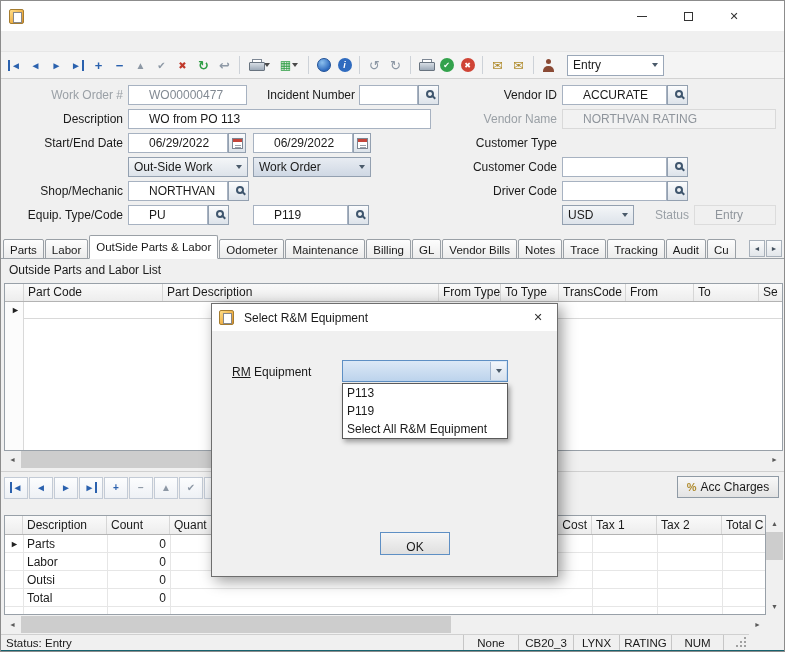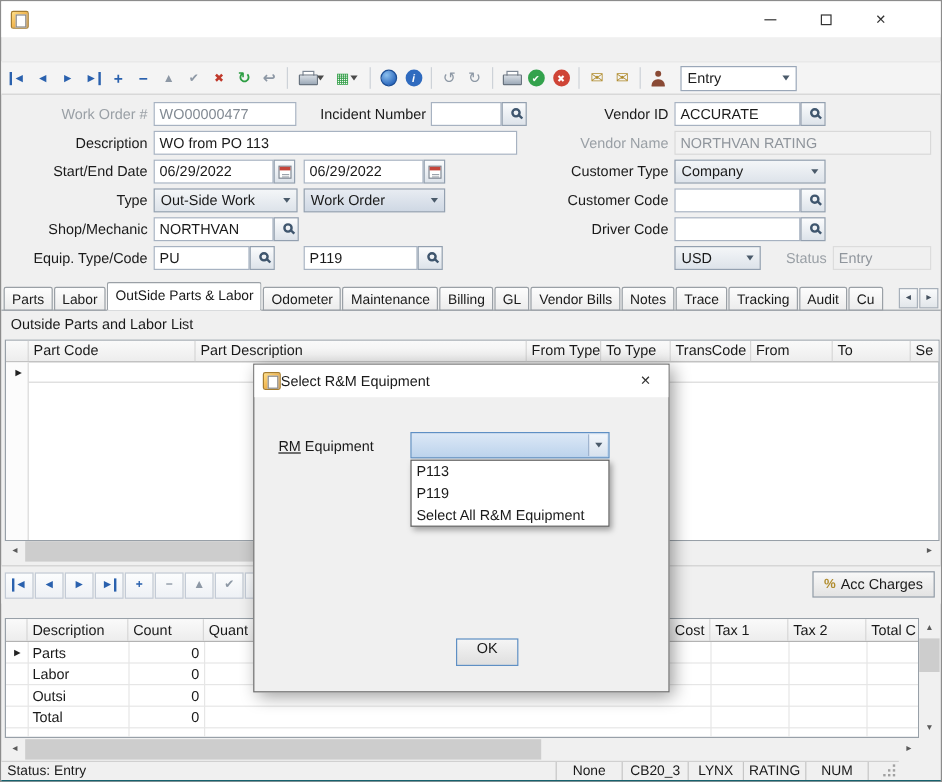--- a/index.html
+++ b/index.html
@@ -40,21 +40,21 @@
   .i-person{width:13px;height:13px;position:relative}
   .i-person::before{content:"";position:absolute;left:4px;top:0;width:5px;height:5px;border-radius:50%;background:#8a4a35}
   .i-person::after{content:"";position:absolute;left:1px;bottom:0;width:11px;height:6px;border-radius:5px 5px 0 0;background:#8a4a35}
   .i-grid{font-size:12px;line-height:12px}
   .toolbar-combo{width:97px;height:21px;background:#fff;border:1px solid #9aa7b8;position:relative;display:flex;align-items:center;padding:0 16px 0 5px;margin-left:8px;flex:0 0 auto}
   .combo-arrow{position:absolute;right:5px;top:50%;margin-top:-2px;width:0;height:0;border-left:3.5px solid transparent;border-right:3.5px solid transparent;border-top:4px solid #4a5a6a}
 
   
   .lbl{position:absolute;height:20px;line-height:20px;text-align:right;white-space:nowrap}
   .lbl.dis{color:#9aa0a6}
-  .fld{position:absolute;height:20px;background:#fff;border:1px solid #a7b2c1;line-height:18px;padding:0 4px;white-space:nowrap;overflow:hidden}
+  .fld{position:absolute;height:20px;background:#fff;border:1px solid #a7b2c1;line-height:18px;padding:0 20px;white-space:nowrap;overflow:hidden}
   .fld.dim{color:#828a93}
   .fld.dis{background:#f2f2f2;border-color:#d9d9d9;color:#8f959c}
   .fld.flat{background:#f0f0f0;border-color:#dcdcdc;color:#8f959c}
   .lk{position:absolute;width:21px;height:20px;border:1px solid #93a0b0;background:linear-gradient(#fbfcfd,#dde3ea);display:flex;align-items:center;justify-content:center}
   .mag{width:8px;height:8px;border:2px solid #3f566e;border-radius:50%;position:relative;margin:-2px -2px 0 0}
   .mag::after{content:"";position:absolute;width:5px;height:2px;background:#3f566e;transform:rotate(45deg);right:-4px;bottom:-2px}
   .dtb{position:absolute;width:18px;height:20px;border:1px solid #93a0b0;background:linear-gradient(#fbfcfd,#dde3ea);display:flex;align-items:center;justify-content:center}
   .cal{width:11px;height:11px;background:#fff;border:1px solid #7c8591;position:relative}
   .cal::before{content:"";position:absolute;left:0;top:0;right:0;height:3px;background:#c5453a}
   .cal::after{content:"";position:absolute;left:2px;bottom:2px;width:6px;height:1px;background:#9aa2ab;box-shadow:0 2px 0 #9aa2ab}
@@ -99,29 +99,29 @@
   
   .statusbar{position:absolute;left:0;top:633px;width:748px;height:16px;background:#f0f0f0;border-top:1px solid #d0d0d0;font-size:11.5px}
   .sb-status{position:absolute;left:5px;top:0;line-height:16px}
   .sb-panel{position:absolute;top:0;height:16px;border-left:1px solid #c6c6c6;text-align:center;line-height:16px}
   .grip{position:absolute;right:3px;bottom:3px;width:2px;height:2px;background:#a0a0a0;box-shadow:-4px 0 0 #a0a0a0,-8px 0 0 #a0a0a0,0 -4px 0 #a0a0a0,-4px -4px 0 #a0a0a0,0 -8px 0 #a0a0a0}
   .window-edge{position:absolute;left:0;top:649px;width:785px;height:3px;background:#17626e}
 
   
   .dialog{position:absolute;left:210px;top:302px;width:347px;height:274px;background:#f0f0f0;border:1px solid #6e6e6e;box-shadow:4px 4px 14px rgba(0,0,0,.4);z-index:20}
   .dlg-title{position:absolute;left:0;top:0;width:100%;height:27px;background:#fff;display:flex;align-items:center;padding-left:7px}
-  .dlg-title-text{margin-left:0}
+  .dlg-title-text{margin-left:10px}
   .dlg-close{position:absolute;right:0;top:0;width:38px;height:27px;display:flex;align-items:center;justify-content:center;color:#333;font-size:11px}
   .dlg-label{position:absolute;left:20px;top:61px}
   .accel{text-decoration:underline}
   .dlg-combo{position:absolute;left:130px;top:56px;width:166px;height:22px;border:1px solid #5e8fc4;background:linear-gradient(#dce8f6,#bcd3ec)}
   .dlg-combo .cbx{position:absolute;right:1px;top:1px;bottom:1px;width:16px;background:linear-gradient(#f2f6fb,#d8e2ee);border-left:1px solid #9fb4cf;display:flex;align-items:center;justify-content:center}
   .dlg-list{position:absolute;left:130px;top:79px;width:166px;height:56px;background:#fff;border:1px solid #5a5a5a;box-shadow:2px 3px 5px rgba(0,0,0,.35)}
   .dlg-item{height:18px;line-height:18px;padding:0 4px;white-space:nowrap;overflow:hidden}
-  .dlg-ok{position:absolute;left:168px;top:228px;width:52px;height:23px;border:1px solid #5e8fc4;background:linear-gradient(#f5f5f5,#dfdfdf);display:flex;align-items:flex-start;justify-content:center}
+  .dlg-ok{position:absolute;left:168px;top:228px;width:70px;height:23px;border:1px solid #5e8fc4;background:linear-gradient(#f5f5f5,#dfdfdf);display:flex;align-items:flex-end;justify-content:center}
 </style>
 </head>
 <body>
 
 <div class="window">
 
   <div class="titlebar">
     <span class="app-icon"></span>
     <div class="win-btns">
       <div class="win-btn">
@@ -235,21 +235,20 @@
   <div class="lbl" style="left:0;top:132px;width:122px">Start/End Date</div>
   <div class="fld" style="left:127px;top:132px;width:100px">06/29/2022</div>
   <div class="dtb" style="left:227px;top:132px">
       <span class="cal"></span>
     </div>
   <div class="fld" style="left:252px;top:132px;width:100px">06/29/2022</div>
   <div class="dtb" style="left:352px;top:132px">
       <span class="cal"></span>
     </div>
 
-  <div class="lbl" style="left:0;top:156px;width:122px">Type</div>
   <div class="combo" style="left:127px;top:156px;width:120px">
     <span>Out-Side Work</span>
     <span class="combo-arrow"></span>
   </div>
   <div class="combo hl" style="left:252px;top:156px;width:118px">
     <span>Work Order</span>
     <span class="combo-arrow"></span>
   </div>
 
   <div class="lbl" style="left:0;top:180px;width:122px">Shop/Mechanic</div>
@@ -271,24 +270,20 @@
   <div class="lbl" style="left:430px;top:84px;width:126px">Vendor ID</div>
   <div class="fld" style="left:561px;top:84px;width:105px">ACCURATE</div>
   <div class="lk" style="left:666px;top:84px">
       <span class="mag"></span>
     </div>
 
   <div class="lbl dis" style="left:430px;top:108px;width:126px">Vendor Name</div>
   <div class="fld dis" style="left:561px;top:108px;width:214px">NORTHVAN RATING</div>
 
   <div class="lbl" style="left:430px;top:132px;width:126px">Customer Type</div>
-  <div class="combo" style="left:561px;top:132px;width:126px">
-    <span>Company</span>
-    <span class="combo-arrow"></span>
-  </div>
 
   <div class="lbl" style="left:430px;top:156px;width:126px">Customer Code</div>
   <div class="fld" style="left:561px;top:156px;width:105px"></div>
   <div class="lk" style="left:666px;top:156px">
       <span class="mag"></span>
     </div>
 
   <div class="lbl" style="left:430px;top:180px;width:126px">Driver Code</div>
   <div class="fld" style="left:561px;top:180px;width:105px"></div>
   <div class="lk" style="left:666px;top:180px">

